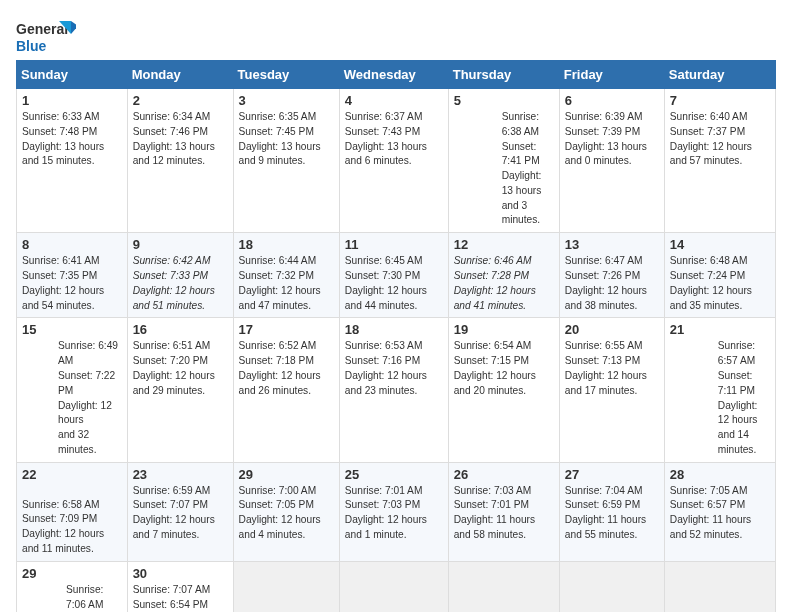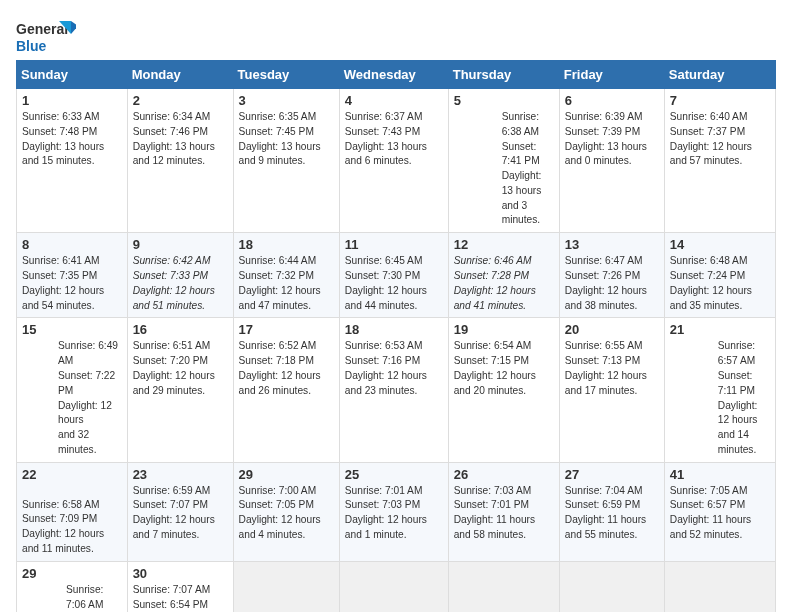--- a/index.html
+++ b/index.html
@@ -296,21 +296,21 @@
 and 58 minutes.</div>
         </td>
         <td>
           <span class="day-num">27</span>
           <div class="day-info" style="white-space: pre-line;">Sunrise: 7:04 AM
 Sunset: 6:59 PM
 Daylight: 11 hours
 and 55 minutes.</div>
         </td>
         <td>
-          <span class="day-num">41</span>
+          <span class="day-num">28</span>
           <div class="day-info" style="white-space: pre-line;">Sunrise: 7:05 AM
 Sunset: 6:57 PM
 Daylight: 11 hours
 and 52 minutes.</div>
         </td>
       </tr>
       <tr>
         <td>
           <span class="day-num">29</span>
           <div class="day-info" style="white-space: pre-line; margin-left: 44px;">Sunrise: 7:06 AM

